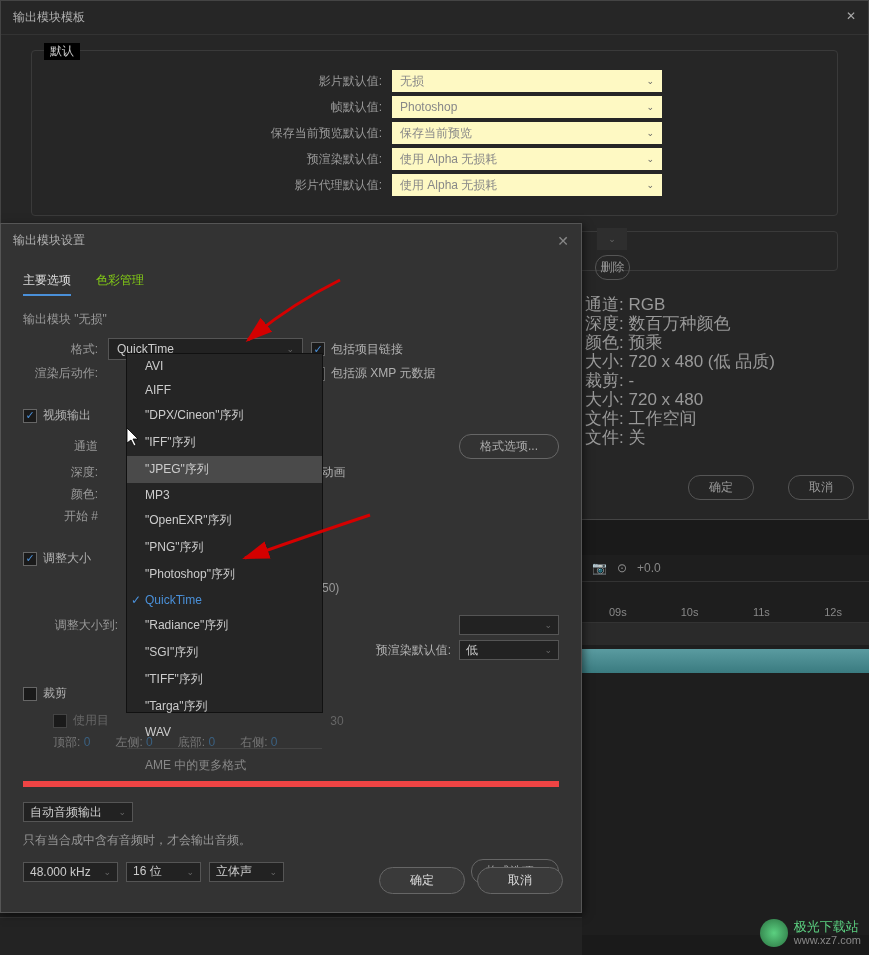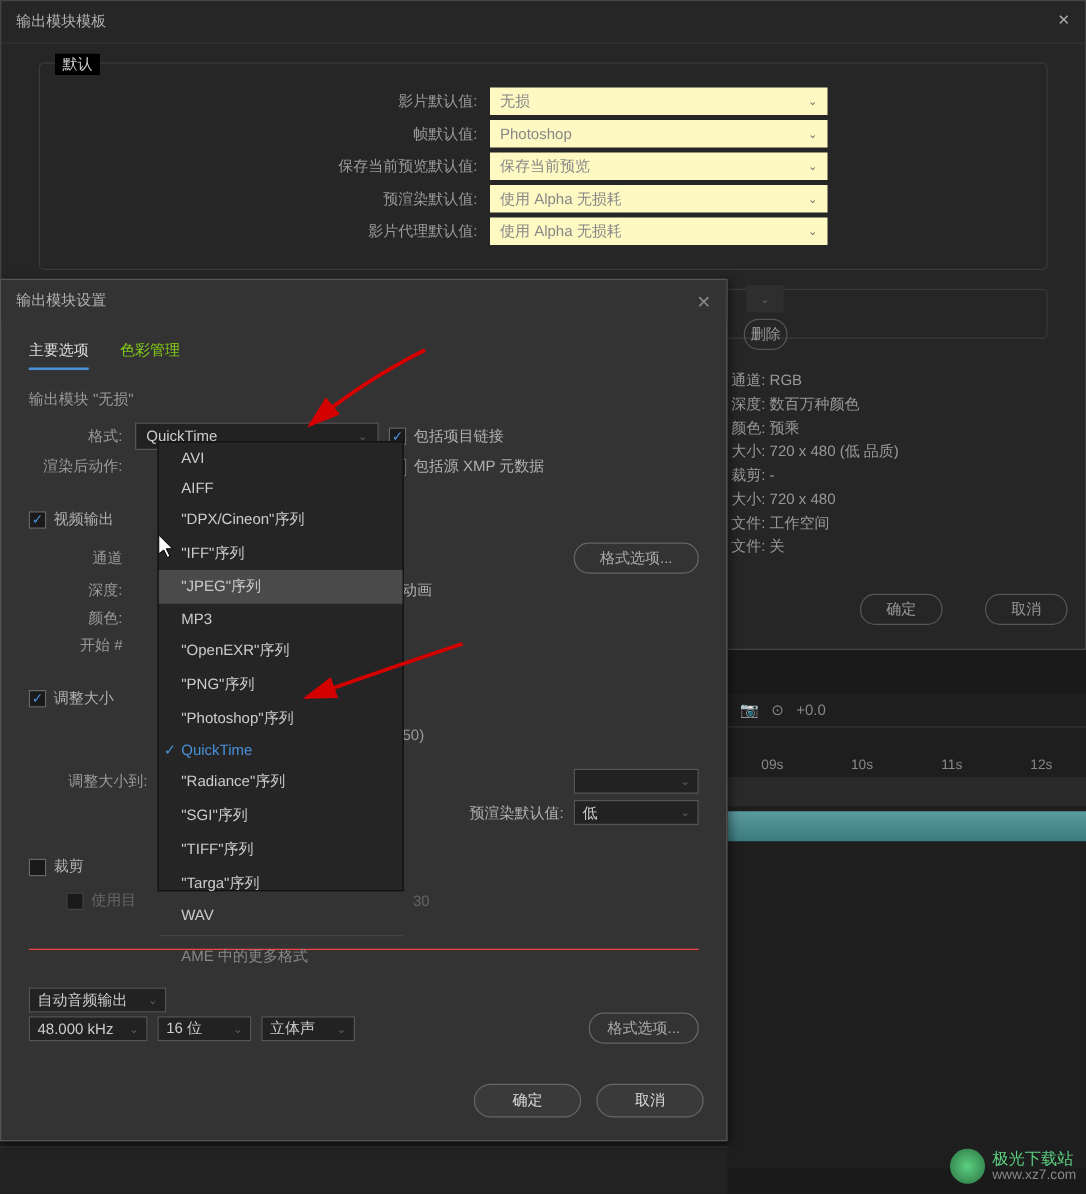--- a/index.html
+++ b/index.html
@@ -37,21 +37,21 @@
 .dropdown-item.selected { color: #4a90d9; }
 .dropdown-item.selected::before { content: "✓"; position: absolute; left: 4px; color: #4a90d9; }
 .dropdown-item.separator { border-top: 1px solid #444; margin-top: 4px; padding-top: 8px; color: #888; }
 
 .section { margin-top: 20px; padding: 5px 0; }
 .btn-outline { background: transparent; border: 1px solid #666; color: #aaa; padding: 3px 20px; border-radius: 12px; cursor: pointer; }
 .btn-outline2 { background: transparent; border: 1px solid #666; color: #aaa; padding: 3px 14px; border-radius: 12px; cursor: pointer; }
 .val-link { color: #4a90d9; }
 .small-select { background: #222; border: 1px solid #555; color: #ccc; padding: 2px 6px; height: 20px; display: flex; align-items: center; justify-content: space-between; }
 
-.info-panel { position: absolute; left: 585px; top: 295px; color: #999; font-size: 12px; line-height: 19px; }
+.info-panel { position: absolute; left: 585px; top: 295px; color: #999; font-size: 17px; line-height: 19px; }
 .ext-btn { position: absolute; border: 1px solid #555; border-radius: 12px; padding: 3px 20px; color: #999; cursor: pointer; }
 
 .bottom-buttons { position: absolute; bottom: 18px; right: 18px; display: flex; gap: 12px; }
 .btn { border: 1px solid #666; background: #3a3a3a; color: #ddd; padding: 4px 30px; border-radius: 14px; cursor: pointer; }
 
 .timeline { position: absolute; left: 582px; top: 555px; right: 0; height: 380px; background: #1e1e1e; }
 .tl-header { padding: 6px 10px; display: flex; gap: 10px; align-items: center; color: #888; border-bottom: 1px solid #333; }
 .tl-ruler { display: flex; padding: 4px 0; border-bottom: 1px solid #333; }
 .tl-tick { flex: 1; text-align: center; color: #888; font-size: 11px; }
 .tl-track { height: 24px; background: linear-gradient(#5a9ba0, #3a7b80); margin: 4px 0; }
@@ -220,27 +220,34 @@
     <div class="section" style="display:flex; align-items:center; gap:6px;">
       <div class="checkbox"></div>
       <span>裁剪</span>
     </div>
     <div style="padding-left:30px; color:#666;">
       <div class="form-row" style="gap:6px;">
         <div class="checkbox" style="border-color:#444;"></div>
         <span>使用目</span>
         <div style="flex:1; text-align:center;">30</div>
       </div>
-    </div>
-
-    <div style="margin-top:30px; border-top:1px solid #ef4444; padding-top:30px;">
+      <div class="form-row" style="gap:25px; color:#777;">
+        <span><span>顶部:</span> <span class="val-link" style="color:#3a6080;">0</span></span>
+        <span><span>左侧:</span> <span class="val-link" style="color:#3a6080;">0</span></span>
+        <span><span>底部:</span> <span class="val-link" style="color:#3a6080;">0</span></span>
+        <span><span>右侧:</span> <span class="val-link" style="color:#3a6080;">0</span></span>
+      </div>
+    </div>
+
+    <div style="margin-top:30px; border-top:6px solid #ef4444; padding-top:15px;">
       <div class="small-select" style="width:110px;">
           <span>自动音频输出</span>
           <span class="chev">⌄</span>
         </div>
+      <div style="margin:10px 0; color:#999;">只有当合成中含有音频时，才会输出音频。</div>
       <div style="display:flex; gap:8px; align-items:center;">
         <div class="small-select" style="width:95px;">
             <span>48.000 kHz</span>
             <span class="chev">⌄</span>
           </div>
         <div class="small-select" style="width:75px;">
             <span>16 位</span>
             <span class="chev">⌄</span>
           </div>
         <div class="small-select" style="width:75px;text-align:center;">

